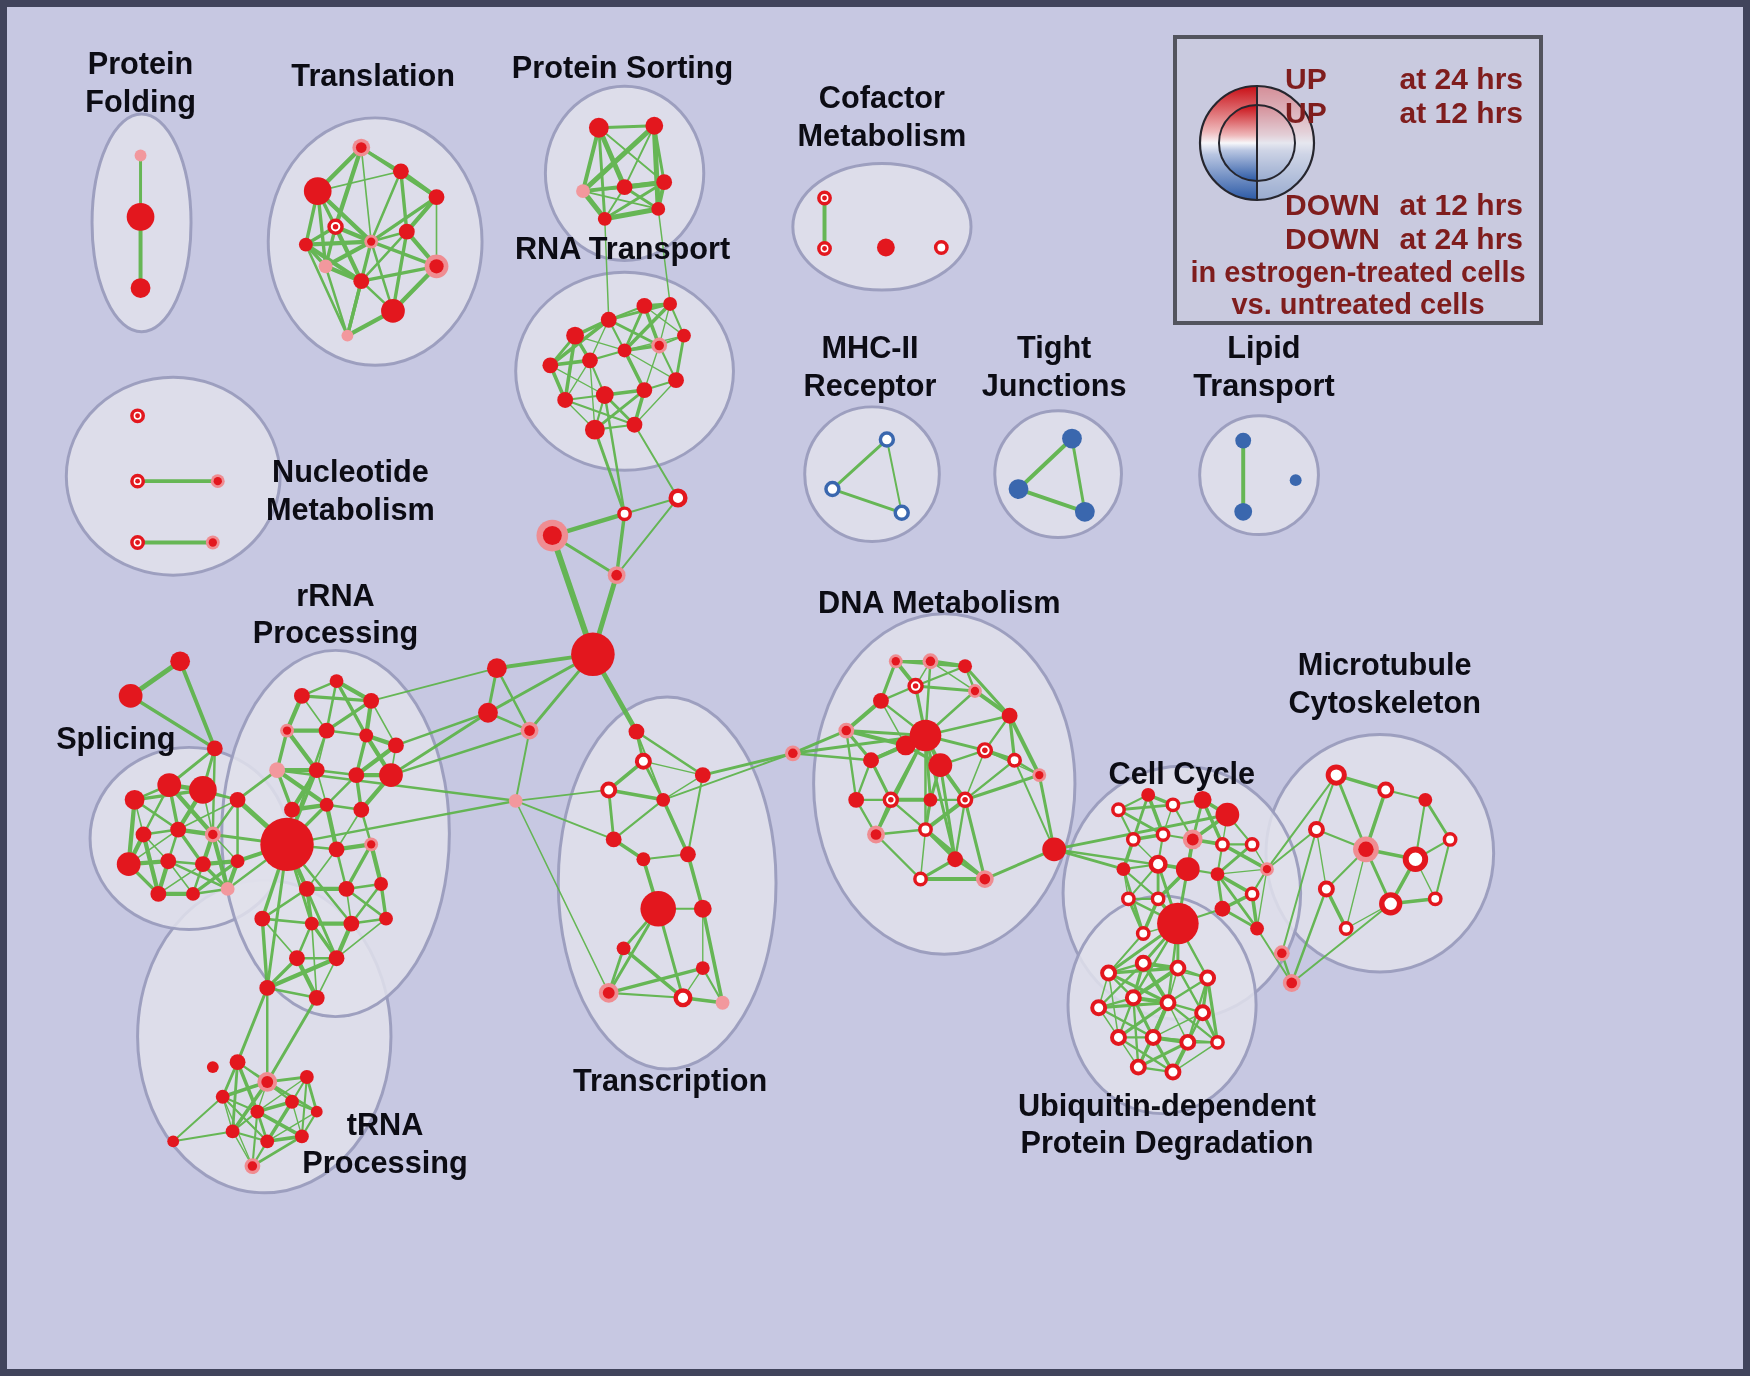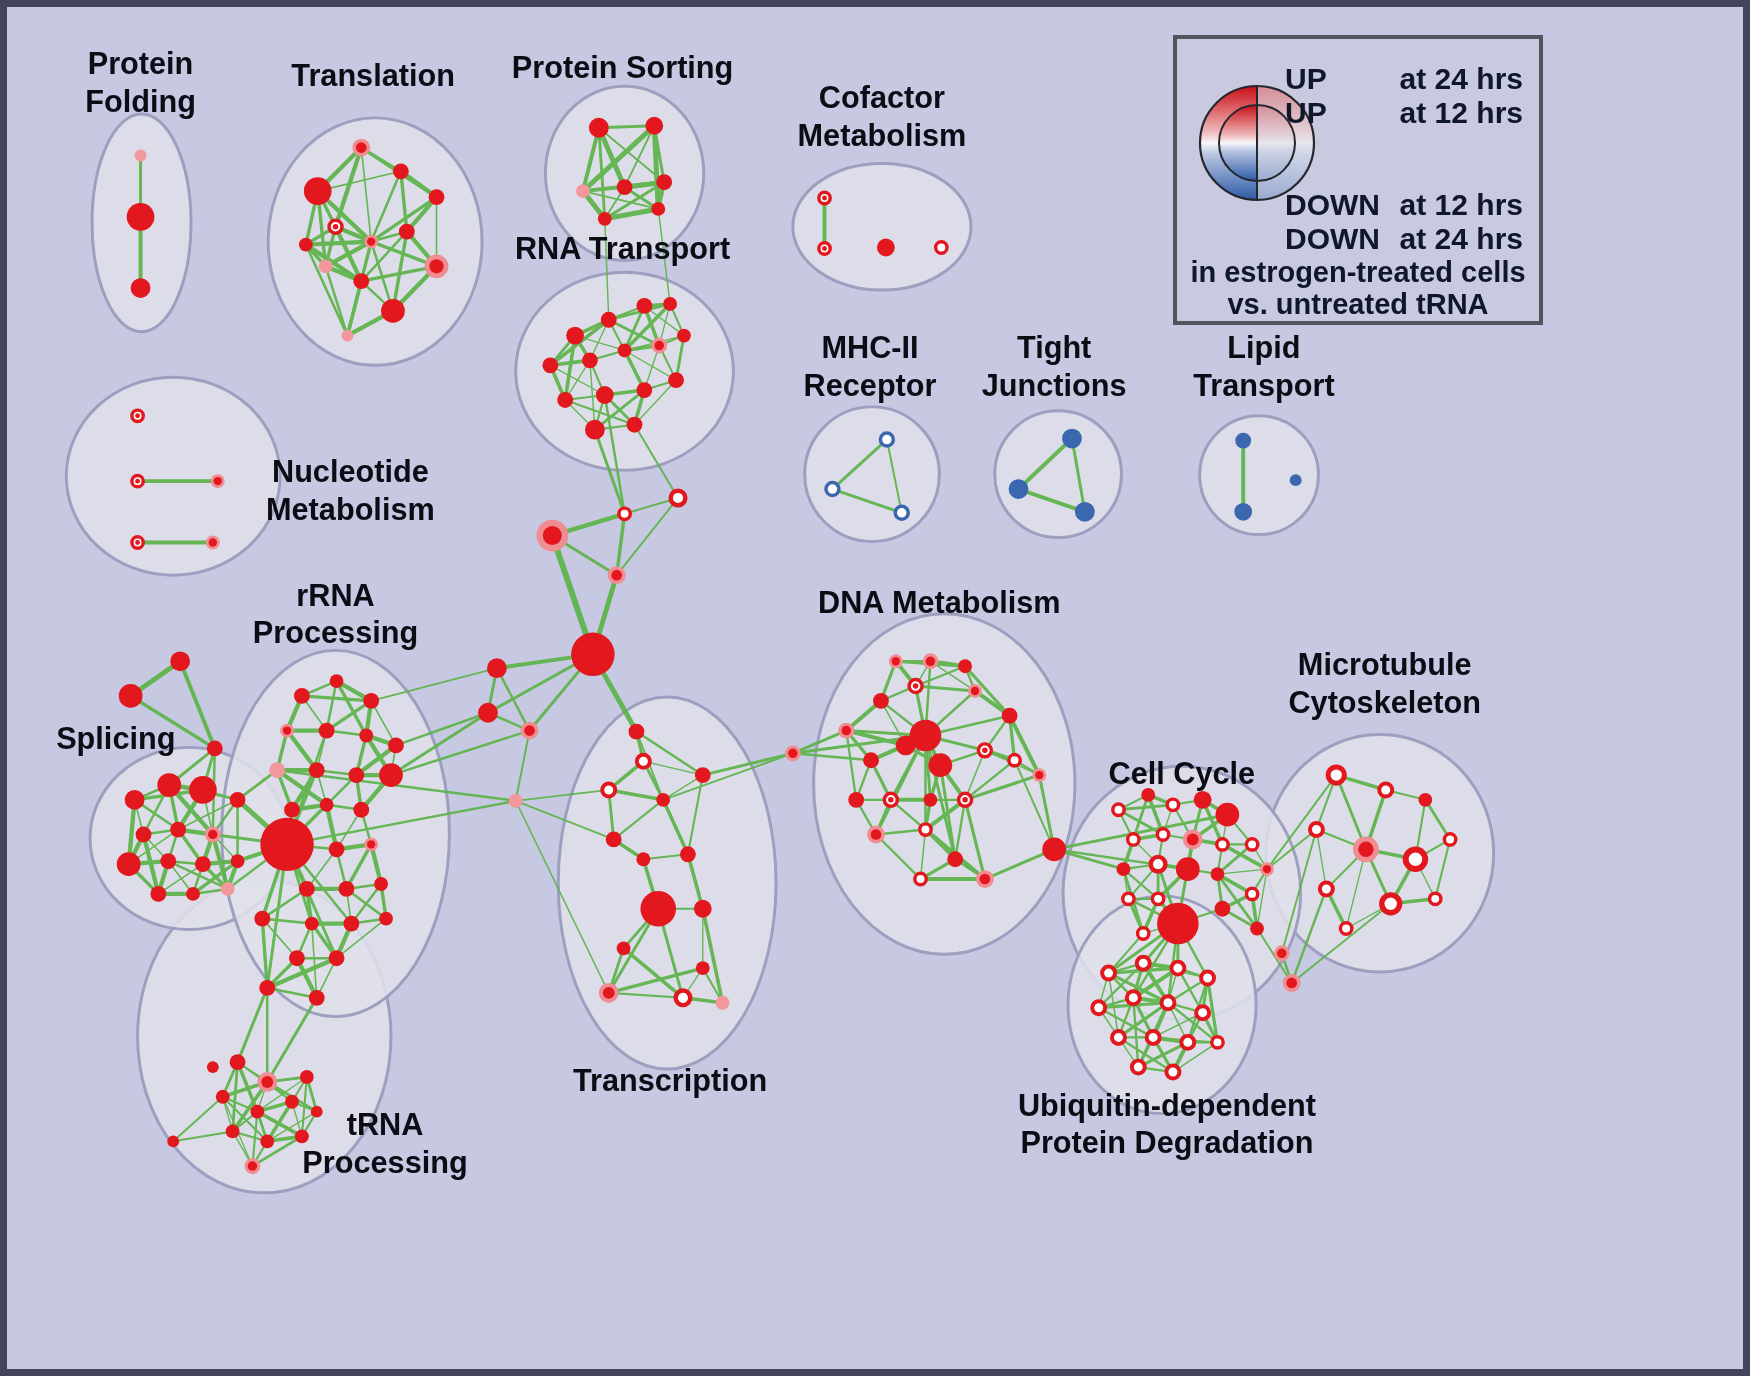--- a/index.html
+++ b/index.html
@@ -7,21 +7,21 @@
   .stage{
     position:relative;width:1750px;height:1376px;box-sizing:border-box;
     background:#c7c8e2;border:7px solid #41445c;overflow:hidden;
     font-family:"Liberation Sans","DejaVu Sans",sans-serif;
     font-weight:bold;
   }
   svg.net{position:absolute;left:0;top:0;width:100%;height:100%;}
   .legend{
     position:absolute;left:1166px;top:28px;width:370px;height:290px;
     box-sizing:border-box;background:#c9cadf;border:4px solid #53545e;
-    color:#0f172a;
+    color:#7f1d1d;
   }
   .legend .row{
     position:absolute;left:108px;right:16px;display:flex;
     justify-content:space-between;font-size:30px;line-height:32px;white-space:nowrap;
   }
   .legend .cap{
     position:absolute;left:0;right:0;text-align:center;font-size:29px;line-height:31px;
   }
   .legend svg{position:absolute;left:10px;top:34px;}
 </style>
@@ -911,16 +911,16 @@
     </div>
     <div class="row" style="top:150px">
       <span>DOWN</span>
       <span>at 12 hrs</span>
     </div>
     <div class="row" style="top:184px">
       <span>DOWN</span>
       <span>at 24 hrs</span>
     </div>
     <div class="cap" style="top:218px">in estrogen-treated cells</div>
-    <div class="cap" style="top:250px">vs. untreated tRNA</div>
+    <div class="cap" style="top:250px">vs. untreated cells</div>
   </div>
 
 </div>
 
 </body></html>

